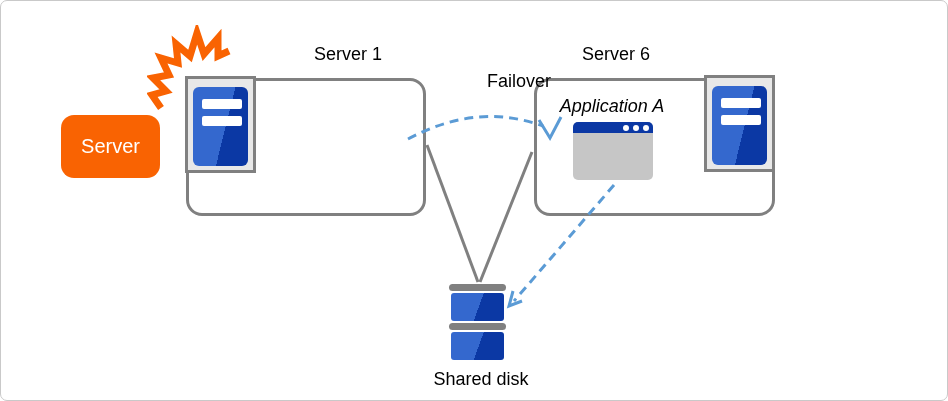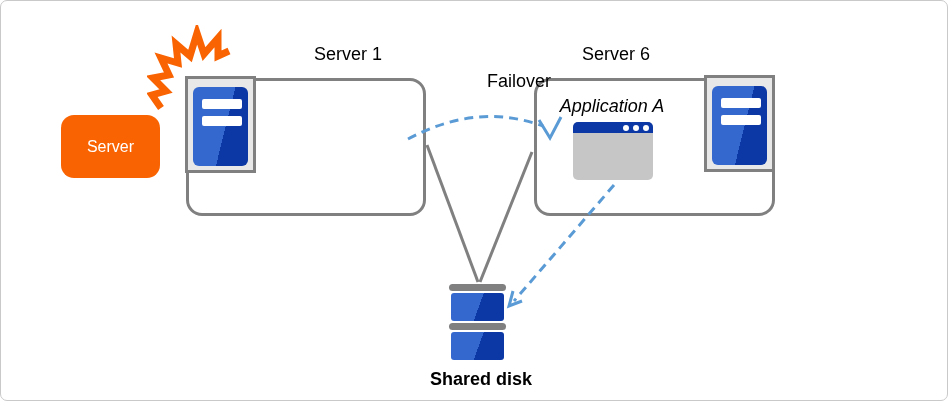--- a/index.html
+++ b/index.html
@@ -32,21 +32,21 @@
     color: var(--text);
     font-size: 18px;
     line-height: 20px;
     text-align: center;
     white-space: nowrap;
   }
   .server1-label { left: 267px; top: 43px; width: 160px; }
   .server2-label { left: 535px; top: 43px; width: 160px; }
   .failover-label { left: 410px; top: 70px; width: 140px; text-align: right; }
   .application-label { left: 541px; top: 95px; width: 140px; font-style: italic; }
-  .shared-disk-label { left: 400px; top: 368px; width: 160px; font-weight: bold; }
+  .shared-disk-label { left: 400px; top: 368px; width: 160px; }
 
   
   .server-icon {
     position: absolute;
     width: 71px; height: 97px;
     background: var(--icon_bg);
     border: 3px solid var(--line_gray);
   }
   .server-icon.s1 { left: 184px; top: 75px; }
   .server-icon.s2 { left: 703px; top: 74px; }
@@ -65,21 +65,21 @@
   .tower .bar.b1 { top: 12px; }
   .tower .bar.b2 { top: 29px; }
 
   
   .badge {
     position: absolute;
     left: 60px; top: 114px; width: 99px; height: 63px;
     background: var(--orange);
     border-radius: 13px;
     color: #ffffff;
-    font-size: 16px;
+    font-size: 20px;
     line-height: 21px;
     text-align: center;
     display: flex;
     flex-direction: column;
     justify-content: center;
   }
 
   
   .crash-svg { position: absolute; left: 146px; top: 24px; }
 

